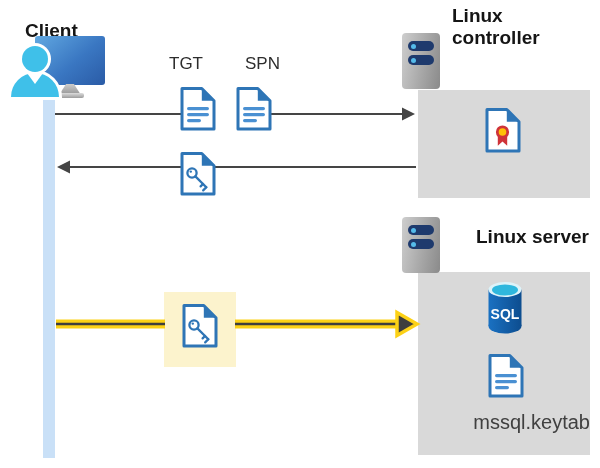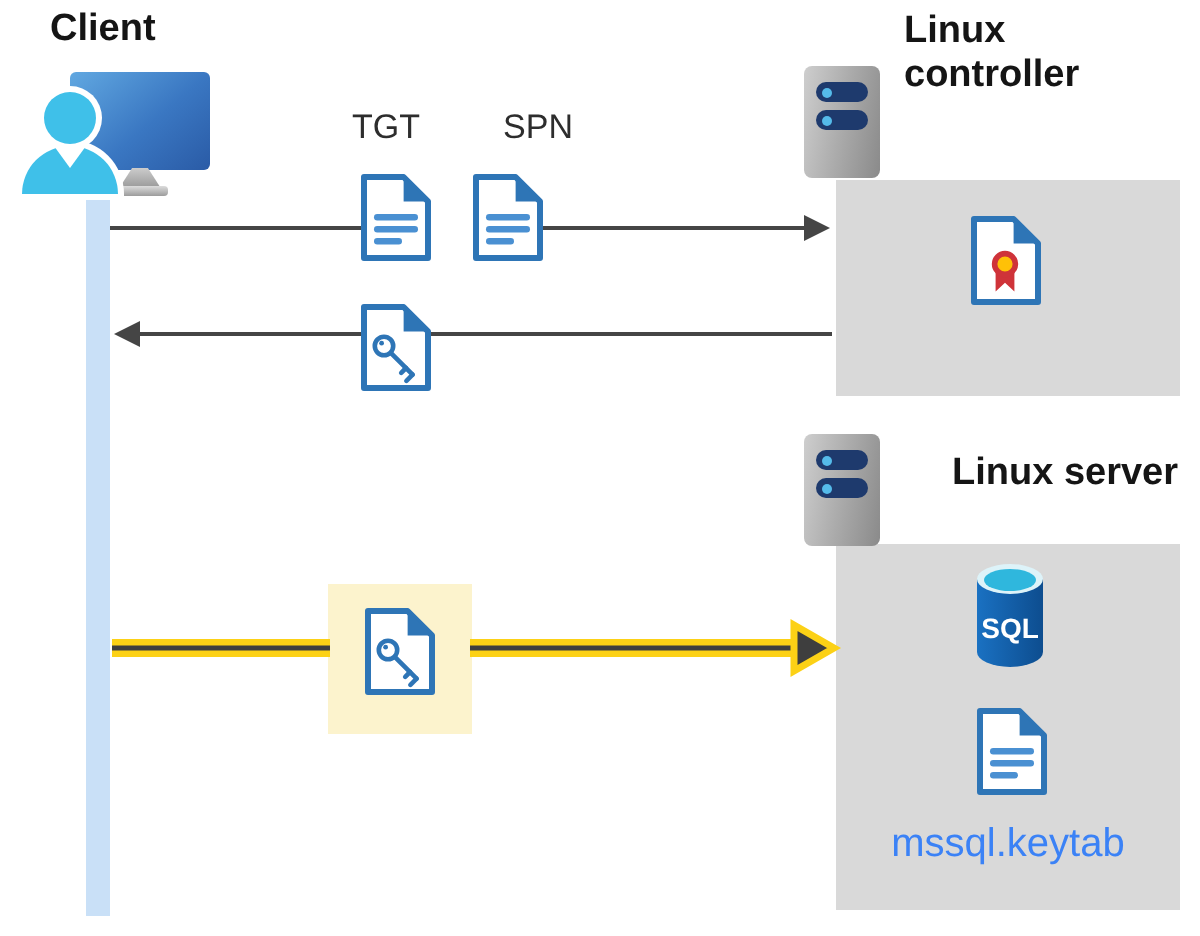--- a/index.html
+++ b/index.html
@@ -4,49 +4,49 @@
 <style>
   html,body{margin:0;padding:0;}
   body{
     width:600px;height:468px;background:#ffffff;
     font-family:"Liberation Sans",sans-serif;
     position:relative;overflow:hidden;
   }
   .abs{position:absolute;}
   .title{font-weight:bold;color:#151515;font-size:19px;line-height:1.15;}
   
-  .client-label{left:25px;top:4px;}
+  .client-label{left:25px;top:20px;}
   .monitor{left:35px;top:36px;width:70px;height:49px;border-radius:3px;
     background:linear-gradient(140deg,#61a8e1 0%,#3a77c2 55%,#2a5ba6 100%);z-index:3;}
   .stand-neck{left:59px;top:84px;width:22px;height:11px;
     background:linear-gradient(#cccccc,#949494);
     clip-path:polygon(32% 0,68% 0,100% 100%,0 100%);z-index:4;}
   .stand-base{left:52px;top:93px;width:32px;height:5px;border-radius:2px;
     background:linear-gradient(#dcdcdc,#9c9c9c);z-index:4;}
   .person-body{left:11px;top:73px;width:48px;height:24px;
     border-radius:24px 24px 0 0;background:#3fc0e9;
     box-shadow:0 0 0 3px #ffffff;z-index:5;}
   .person-collar{left:50%;top:0;transform:translateX(-50%);width:0;height:0;
     border-left:8px solid transparent;border-right:8px solid transparent;
     border-top:11px solid #ffffff;z-index:6;}
   .person-head{left:22px;top:46px;width:26px;height:26px;border-radius:50%;
     background:#3fc0e9;box-shadow:0 0 0 3px #ffffff;z-index:7;}
   .lifeline{left:43px;top:93px;width:12px;height:365px;background:#c9e0f7;z-index:1;}
   
-  .ticket-label{font-size:17px;color:#2d2d2d;text-align:center;width:48px;top:54px;}
+  .ticket-label{font-size:17px;color:#2d2d2d;text-align:left;width:48px;top:54px;}
   .tgt-label{left:169px;}
   .spn-label{left:229px;margin-left:16px;}
   
   .gray-box{background:#d9d9d9;z-index:1;}
   .dc-box{left:418px;top:90px;width:172px;height:108px;}
   .linux-box{left:418px;top:272px;width:172px;height:183px;}
   .dc-title{left:452px;top:5px;width:132px;}
   .linux-title{left:452px;top:226px;width:140px;white-space:nowrap;margin-left:24px;}
-  .keytab-label{left:418px;top:411px;width:172px;text-align:center;
-    font-size:20px;color:#3b82f6;z-index:4;}
+  .keytab-label{left:418px;top:411px;width:172px;text-align:right;
+    font-size:20px;color:#404040;z-index:4;}
   
   .server-icon{width:38px;height:56px;border-radius:4px;
     background:linear-gradient(100deg,#cecece 0%,#ababab 50%,#8a8a8a 100%);z-index:3;}
   .dc-server{left:402px;top:33px;}
   .linux-server{left:402px;top:217px;}
   .server-pill{position:absolute;left:6px;width:26px;height:10px;border-radius:5px;background:#1e3a6d;}
   .pill-1{top:8px;}
   .pill-2{top:22px;}
   .server-dot{position:absolute;left:3px;top:2.5px;width:5px;height:5px;border-radius:50%;background:#55bbea;}
   

